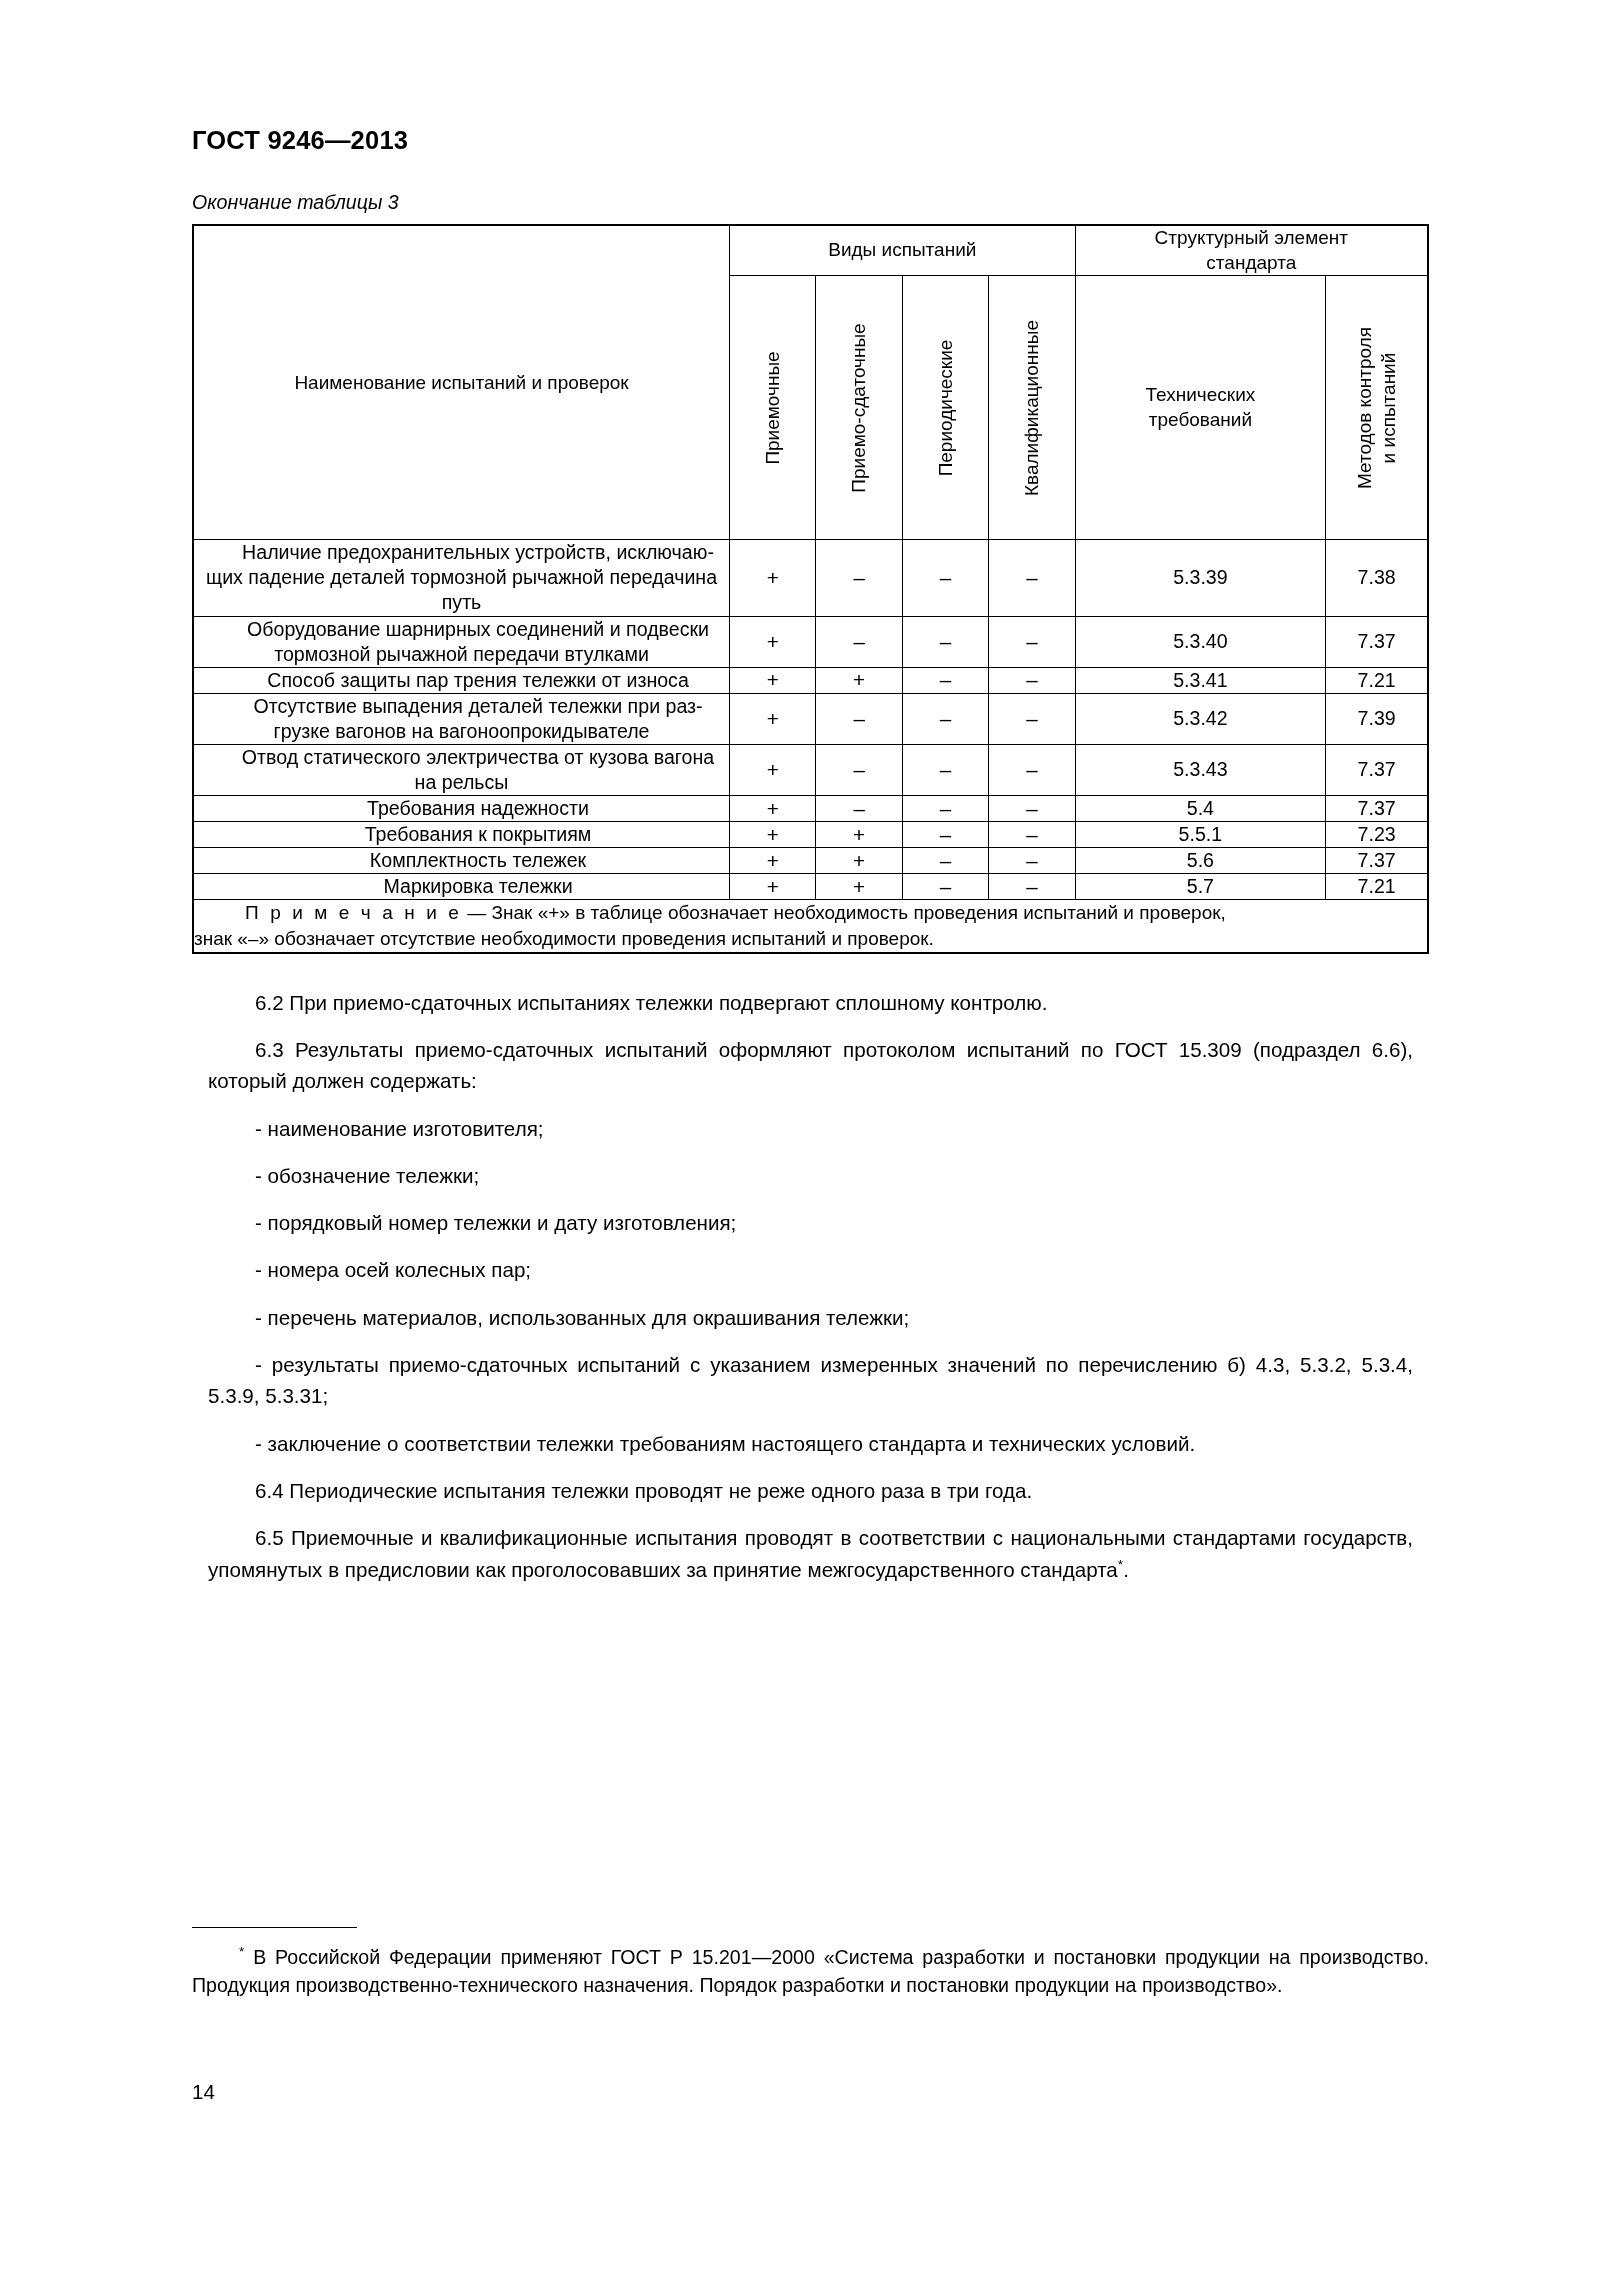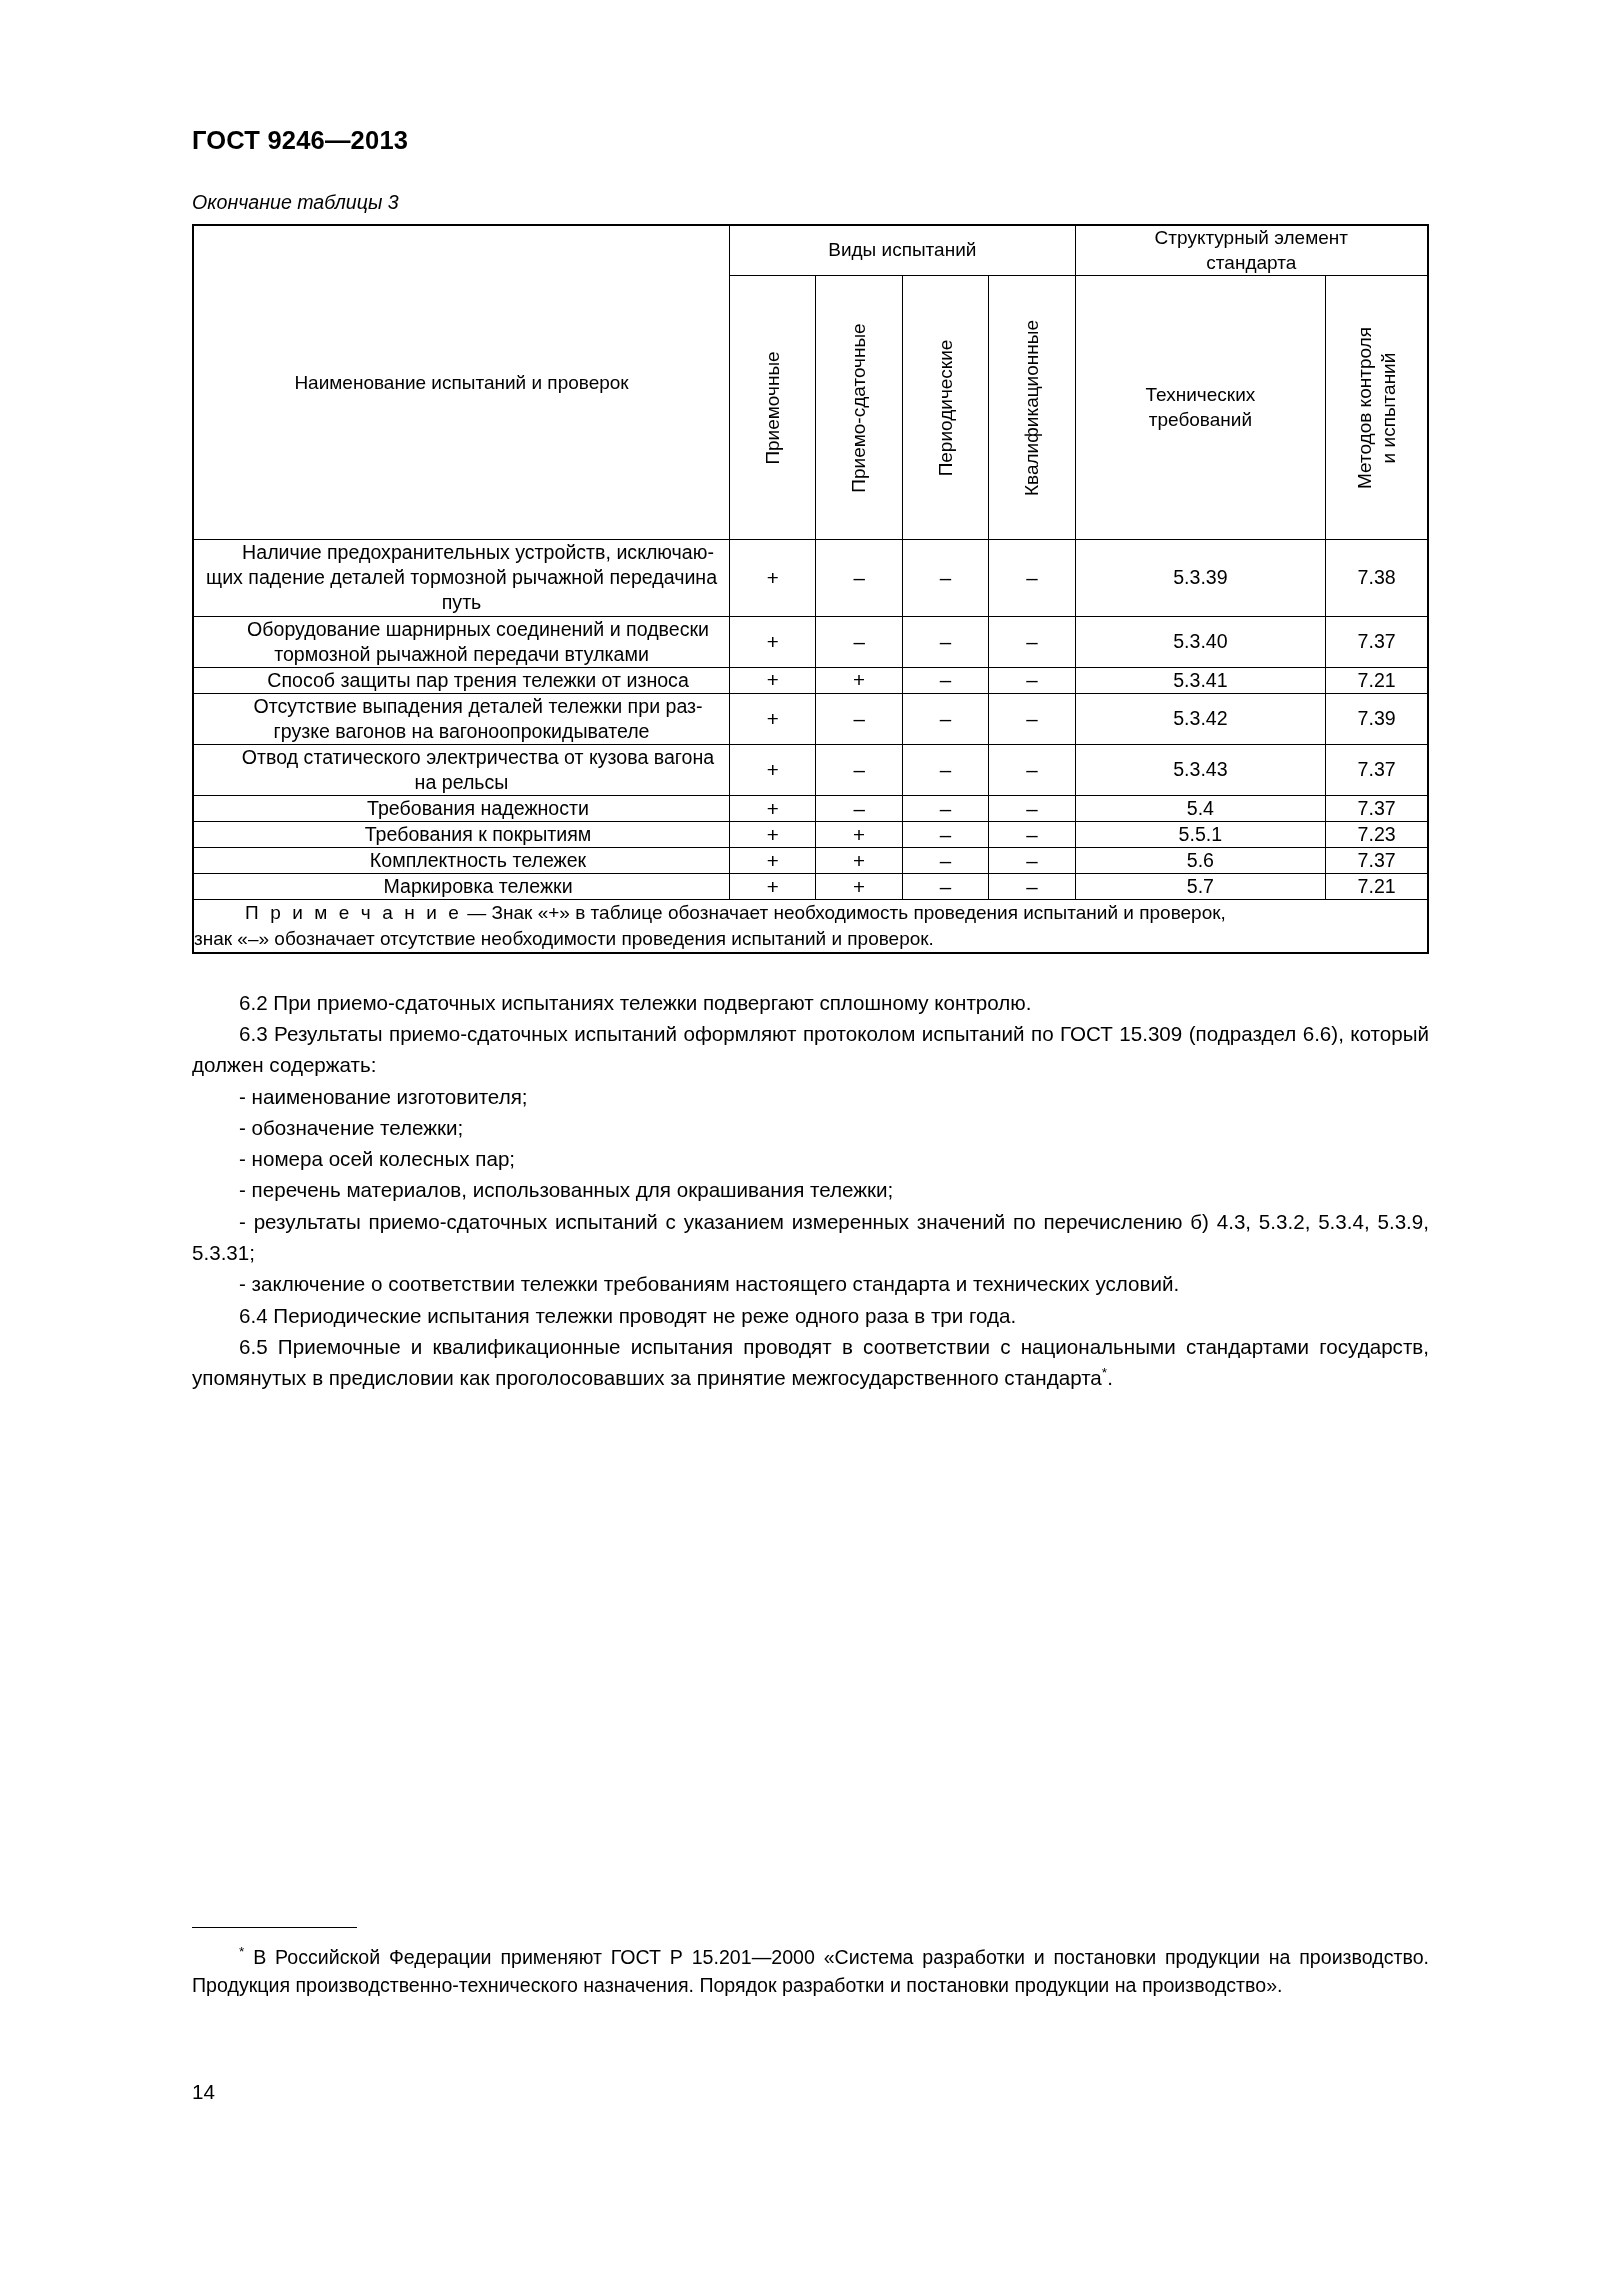--- a/index.html
+++ b/index.html
@@ -124,21 +124,21 @@
     text-indent: 51px;
   }
 
   
   .body-text {
     margin-top: 33px;
     font-size: 20.6px;
     line-height: 1.52;
   }
   .body-text p {
-    margin: 0;
+    margin: 16px;
     text-align: justify;
   }
   .p-indent {
     text-indent: 47px;
   }
   .p-dash {
     text-indent: 47px;
   }
   sup.fn {
     font-size: 13.7px;
@@ -330,20 +330,21 @@
         </tr>
       </tfoot>
     </table>
 
     <div class="body-text">
       <p class="p-indent">6.2  При приемо-сдаточных испытаниях тележки подвергают сплошному контролю.</p>
       <p class="p-indent">6.3  Результаты приемо-сдаточных испытаний оформляют протоколом испытаний по ГОСТ 15.309 (подраздел 6.6), который должен содержать:</p>
       <div id="body-list">
           <p class="p-dash">-  наименование изготовителя;</p>
           <p class="p-dash">-  обозначение тележки;</p>
+          <p class="p-dash">-  порядковый номер тележки и дату изготовления;</p>
           <p class="p-dash">-  номера осей колесных пар;</p>
           <p class="p-dash">-  перечень материалов, использованных для окрашивания тележки;</p>
           <p class="p-dash">-  результаты приемо-сдаточных испытаний с указанием измеренных значений по перечислению б) 4.3, 5.3.2, 5.3.4, 5.3.9, 5.3.31;</p>
           <p class="p-dash">-  заключение о соответствии тележки требованиям настоящего стандарта и технических условий.</p>
         </div>
       <p class="p-indent">6.4  Периодические испытания тележки проводят не реже одного раза в три года.</p>
       <p class="p-indent"><span>6.5  Приемочные и квалификационные испытания проводят в соответствии с национальными стандартами государств, упомянутых в предисловии как проголосовавших за принятие межгосударственного стандарта</span><sup class="fn">*</sup><span>.</span></p>
     </div>
 
   </div>

